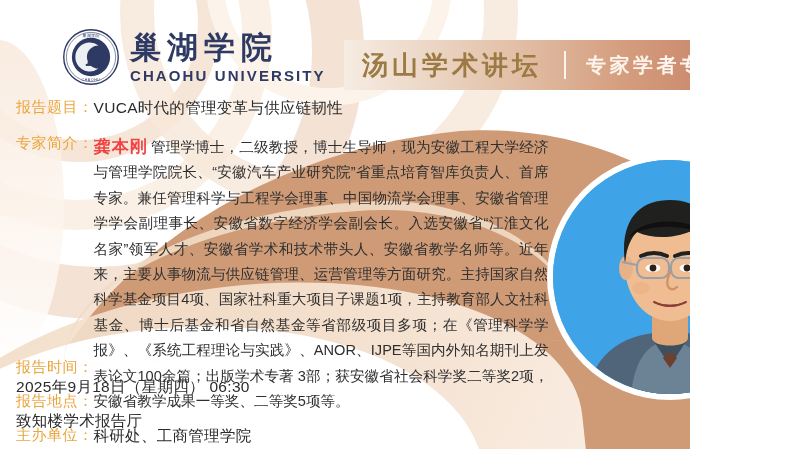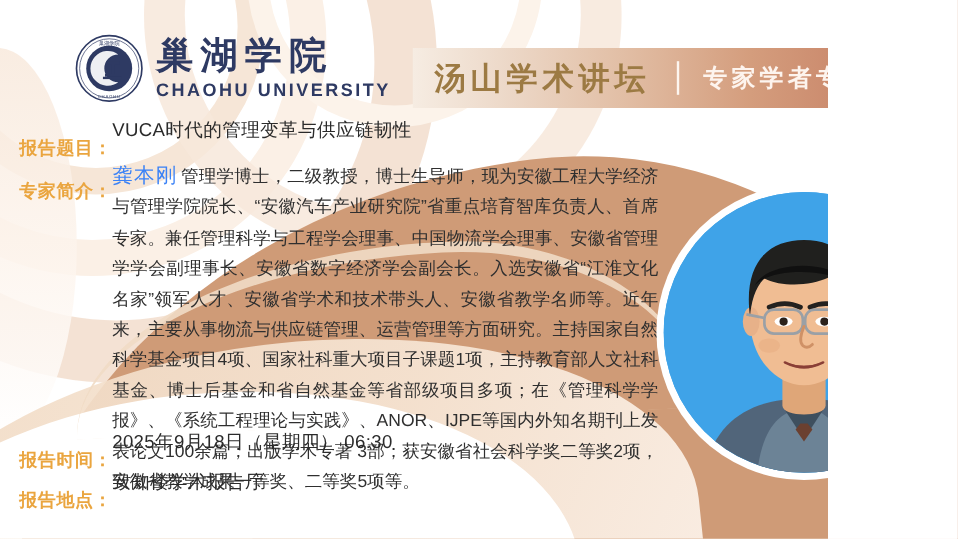--- a/index.html
+++ b/index.html
@@ -238,55 +238,54 @@
     height: 449px;
   }
   .row {
     position: absolute;
     display: flex;
     align-items: flex-start;
   }
   .lbl {
     color: #eaa53f;
     font-size: 15px;
-    font-weight: 700;
+    font-weight: 400;
     white-space: nowrap;
     letter-spacing: .5px;
     flex: 0 0 auto;
-    margin-top: 16px;
   }
   .val-strong {
     color: #2b2b2b;
     font-size: 15.5px;
     font-weight: 400;
     white-space: nowrap;
     letter-spacing: .3px;
   }
 
   .row-title { left: 16px; top: 98px; }
   .row-bio   { left: 16px; top: 134px; width: 536px; }
-  .row-time  { left: 16px; top: 358px; }
-  .row-place { left: 16px; top: 392px; }
+  .row-time  { left: 16px; top: 358px; flex-direction: column; }
+  .row-place { left: 16px; top: 392px; flex-direction: column; }
   .row-org   { left: 16px; top: 426px; }
 
   .bio-block {
     width: 455px;
   }
   .bio-text {
     font-size: 14.6px;
     line-height: 25.4px;
     color: #2f2f2f;
     text-align: justify;
     text-justify: inter-ideograph;
     margin: 0;
   }
   .bio-name {
     font-size: 17px;
-    font-weight: 400;
-    color: #3b82f6;
+    font-weight: 700;
+    color: #ef4444;
     letter-spacing: 1px;
     margin-right: 3px;
   }
 
   
   .portrait {
     position: absolute;
     left: 553px;
     top: 160px;
     width: 234px;
@@ -361,20 +360,24 @@
     <div class="row row-time">
       <span class="lbl">报告时间：</span>
       <span class="val-strong">2025年9月18日（星期四） 06:30</span>
     </div>
 
     <div class="row row-place">
       <span class="lbl">报告地点：</span>
       <span class="val-strong">致知楼学术报告厅</span>
     </div>
 
+    <div class="row row-org">
+      <span class="lbl">主办单位：</span>
+      <span class="val-strong">科研处、工商管理学院</span>
+    </div>
   </div>
 
   <div class="portrait">
     <svg class="portrait-svg" viewBox="0 0 234 234">
       <rect width="234" height="234" fill="#3FA3E8"></rect>
 
       <path d="M34 234 C42 190 74 172 117 172 C160 172 192 190 200 234 Z" fill="#51657a"></path>
       <path d="M78 234 C82 198 96 182 117 180 C138 182 152 198 156 234 Z" fill="#6c8396"></path>
       <path d="M100 180 L117 206 L134 180 L128 174 L106 174 Z" fill="#3e4f5e"></path>
       <path d="M110 198 l7 10 l7 -10 l-4 -5 h-6 z" fill="#6b4030"></path>

